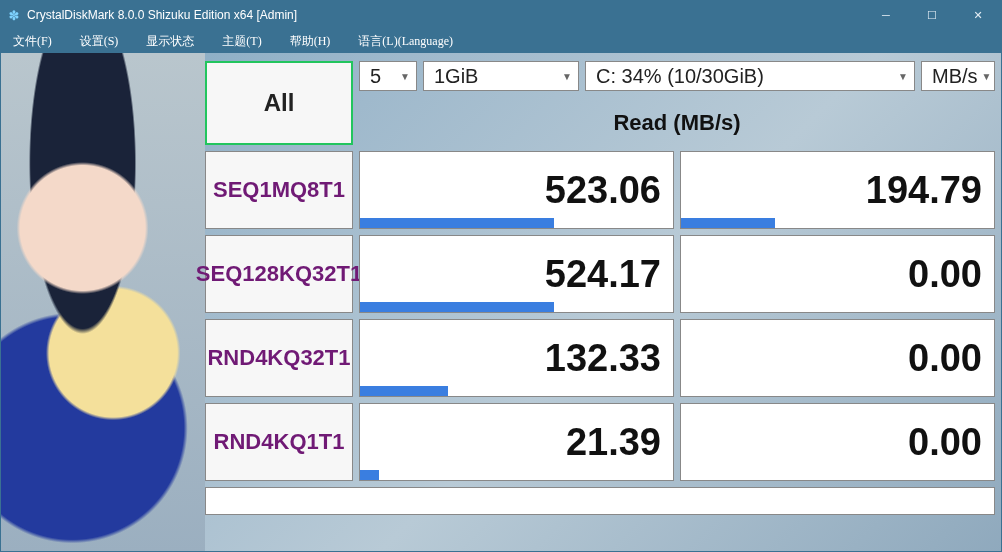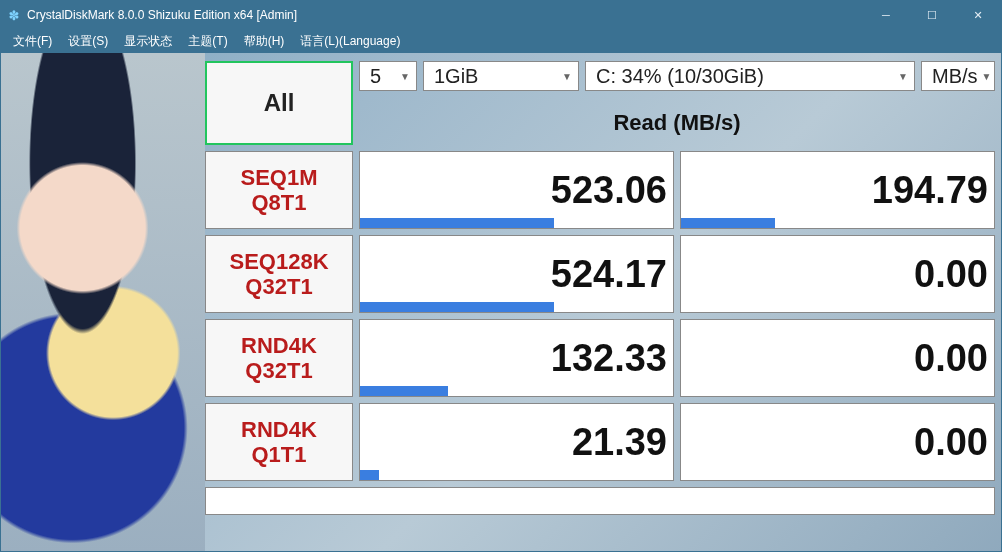--- a/index.html
+++ b/index.html
@@ -30,21 +30,21 @@
     font-size:12px; justify-content:space-between;
   }
   .titlebar-left{display:flex;align-items:center;gap:6px}
   .app-icon{width:14px;height:14px;display:inline-flex;align-items:center;justify-content:center;color:#7fd3ff;font-size:13px}
   .win-controls{display:flex;height:100%}
   .win-btn{width:46px;height:28px;display:flex;align-items:center;justify-content:center;color:#e4eef5;font-size:11px;cursor:pointer}
   
   .menubar{
     height:24px;background:#3a7192;color:#fff;
     display:flex;align-items:flex-end;font-size:12px;
-    padding-left:4px;gap:0;
+    padding-left:4px;gap:12px;font-family:Liberation Serif, serif;
   }
   .menu-item{padding:3px 8px;cursor:pointer}
   
   .content{
     position:absolute;left:204px;top:60px;right:6px;bottom:6px;
     display:flex;flex-direction:column;gap:0;
   }
   
   .ctrl-row{display:flex;gap:6px;height:36px;margin-bottom:6px}
   .all-btn{
@@ -67,27 +67,27 @@
   .hdr-cell{
     flex:1;display:flex;align-items:center;justify-content:center;
     font-size:22px;font-weight:bold;color:#111;
   }
   .hdr-cell+ .hdr-cell{margin-left:6px}
   
   .bench-rows{display:flex;flex-direction:column;gap:6px}
   .bench-row{display:flex;height:78px;gap:6px}
   .row-btn{
     width:148px;background:#f7f7f7;border:1px solid #888;
-    display:flex;flex-direction:column;align-items:center;justify-content:center;
-    font-size:22px;font-weight:bold;color:#b91c1c;line-height:1.15;cursor:pointer;
+    display:flex;flex-direction:row;align-items:center;justify-content:center;
+    font-size:22px;font-weight:bold;color:#701a75;line-height:1.15;cursor:pointer;
   }
   .val-cell{
     flex:1;background:#fff;border:1px solid #888;position:relative;
     display:flex;align-items:center;justify-content:flex-end;
-    font-size:38px;font-weight:bold;color:#111;padding:0 6px;
+    font-size:38px;font-weight:bold;color:#111;padding:0 12px;
   }
   .val-bar{position:absolute;left:0;bottom:0;height:10px;background:#3a7ee0}
   .status-row{height:28px;background:#fff;border:1px solid #888;margin-top:6px}
   
   .top-section{display:flex;gap:6px;align-items:flex-start}
   .top-right{flex:1;display:flex;flex-direction:column}
 </style>
 </head>
 <body>
 

